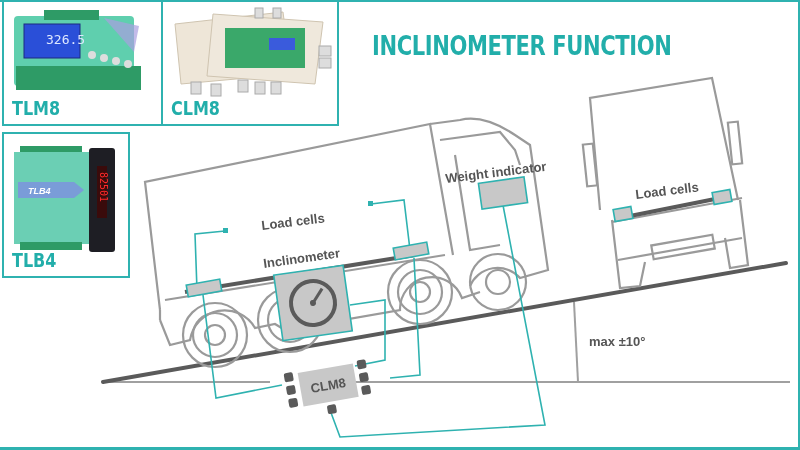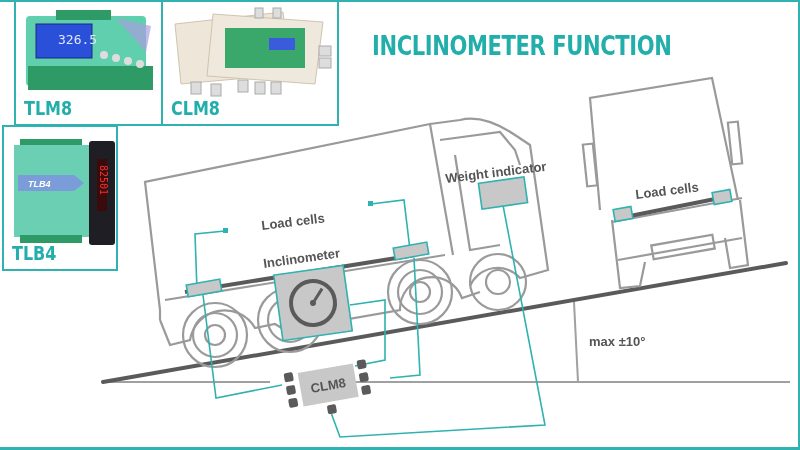--- a/index.html
+++ b/index.html
@@ -11,21 +11,21 @@
   svg{position:absolute;left:0;top:0;}
   .dtext{font-family:"Liberation Sans",sans-serif;font-weight:bold;fill:#555;}
 </style>
 </head>
 <body>
 
 <div class="frame"></div>
 
 <div class="title">INCLINOMETER FUNCTION</div>
 
-<div class="card" style="left:14px;top:0;width:183px;height:126px;">
+<div class="card" style="left:2px;top:0;width:183px;height:126px;">
   <svg width="150" height="100">
     <rect x="10" y="14" width="120" height="70" rx="4" fill="#5fcfae"></rect>
     <rect x="12" y="64" width="125" height="24" fill="#2e9b66"></rect>
     <rect x="40" y="8" width="55" height="10" fill="#2e9b66"></rect>
     <rect x="20" y="22" width="56" height="34" fill="#2a4fd8" stroke="#1c2a80"></rect>
     <text x="42" y="42" font-size="13" fill="#dfe8ff" font-family="DejaVu Sans Mono, monospace">326.5</text>
     <circle cx="88" cy="53" r="4" fill="#ddd"></circle>
       <circle cx="100" cy="56" r="4" fill="#ddd"></circle>
       <circle cx="112" cy="59" r="4" fill="#ddd"></circle>
       <circle cx="124" cy="62" r="4" fill="#ddd"></circle>
@@ -48,21 +48,21 @@
         <rect x="108" y="80" width="10" height="12"></rect>
       <rect x="28" y="80" width="10" height="12"></rect>
         <rect x="48" y="82" width="10" height="12"></rect>
       <rect x="156" y="44" width="12" height="10"></rect>
         <rect x="156" y="56" width="12" height="10"></rect>
     </g>
   </svg>
   <div class="lbl">CLM8</div>
 </div>
 
-<div class="card" style="left:2px;top:125px;width:116px;height:146px;">
+<div class="card" style="left:2px;top:132px;width:128px;height:146px;">
   <svg width="124" height="120">
     <rect x="16" y="12" width="62" height="8" fill="#2e9b66"></rect>
     <rect x="10" y="18" width="75" height="92" fill="#6bcfb4"></rect>
     <rect x="16" y="108" width="62" height="8" fill="#2e9b66"></rect>
     <path d="M14 48 L70 48 L80 56 L70 64 L14 64 Z" fill="#7a9cd8"></path>
     <text x="24" y="60" font-size="9" fill="#fff" font-style="italic" font-weight="bold">TLB4</text>
     <rect x="85" y="14" width="26" height="104" rx="3" fill="#1e1e24"></rect>
     <rect x="93" y="32" width="10" height="52" fill="#3a0b0b"></rect>
     <text x="0" y="0" font-size="10" fill="#ff2a2a" font-family="DejaVu Sans Mono, monospace" transform="translate(96,38) rotate(90)">82501</text>
   </svg>

